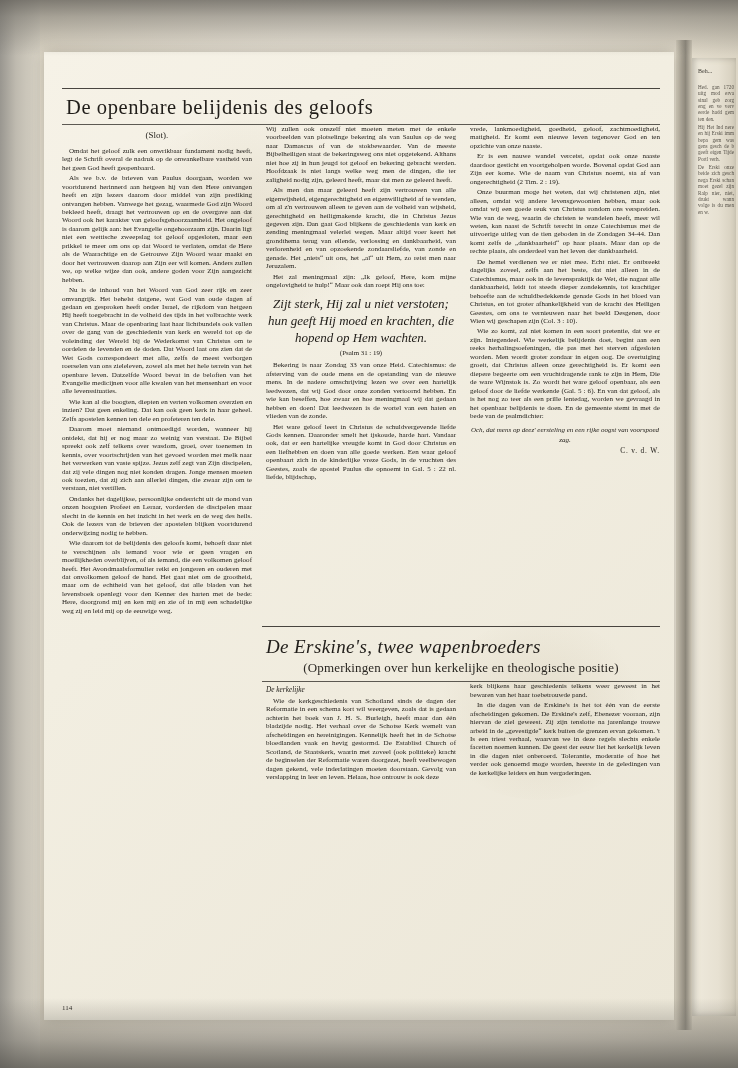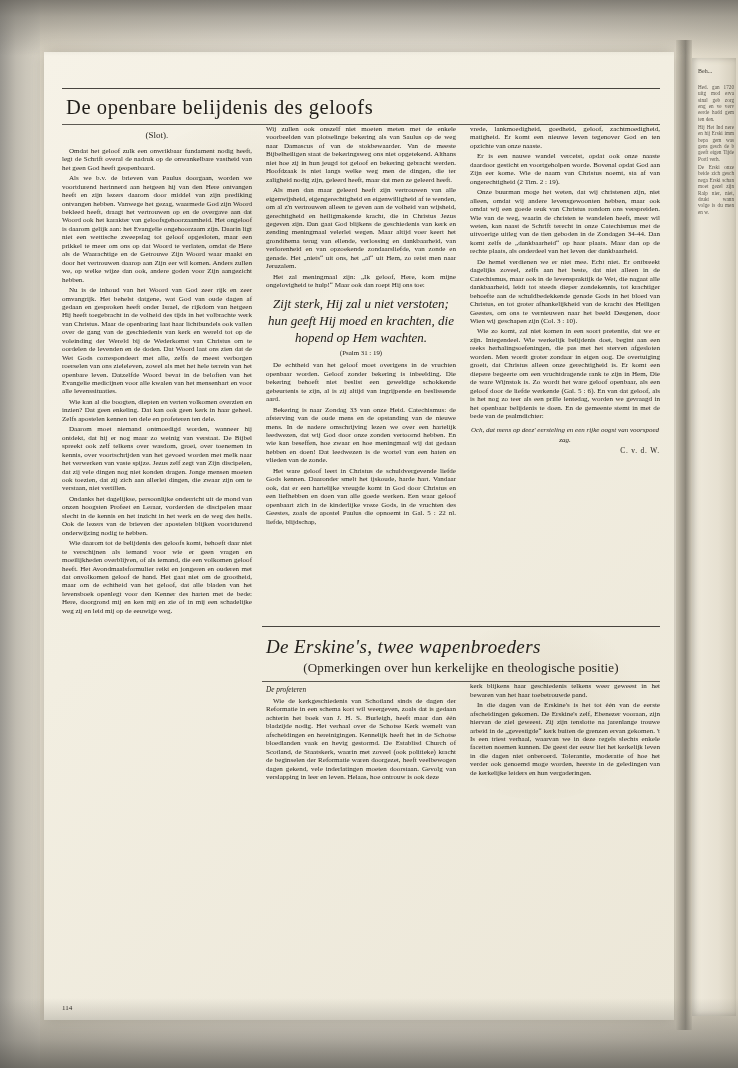--- a/index.html
+++ b/index.html
@@ -161,21 +161,20 @@
     </div>
 
     <div class="col">
       <p class="noindent">Wij zullen ook onszelf niet moeten meten met de enkele voorbeelden van plotselinge bekering als van Saulus op de weg naar Damascus of van de stokbewaarder. Van de meeste Bijbelheiligen staat de bekeringsweg ons niet opgetekend. Althans niet hoe zij in hun jeugd tot geloof en bekering gebracht werden. Hoofdzaak is niet langs welke weg men de dingen, die ter zaligheid nodig zijn, geleerd heeft, maar dat men ze geleerd heeft.</p>
       <p>Als men dan maar geleerd heeft zijn vertrouwen van alle eigenwijsheid, eigengerechtigheid en eigenwilligheid af te wenden, om al z'n vertrouwen alleen te geven aan de volheid van wijsheid, gerechtigheid en heiligmakende kracht, die in Christus Jezus gegeven zijn. Dan gaat God blijkens de geschiedenis van kerk en zending meningmaal velerlei wegen. Maar altijd voer keert het grondthema terug van ellende, verlossing en dankbaarheid, van verlorenheid en van opzoekende zondaarsliefde, van zonde en genade. Het „niets“ uit ons, het „al“ uit Hem, zo reist men naar Jeruzalem.</p>
       <p>Het zal meningmaal zijn: „Ik geloof, Here, kom mijne ongelovigheid te hulp!“ Maar ook dan roept Hij ons toe:</p>
       <div class="verse">Zijt sterk, Hij zal u niet verstoten;
 hun geeft Hij moed en krachten,
 die hopend op Hem wachten.</div>
       <div class="verse-ref">(Psalm 31 : 19)</div>
-      <p>De echtheid van het geloof moet overigens in de vruchten openbaar worden. Geloof zonder bekering is inbeelding. Die bekering behoeft niet beslist een geweldige schokkende gebeurtenis te zijn, al is zij altijd van ingrijpende en beslissende aard.</p>
       <p>Bekering is naar Zondag 33 van onze Heid. Catechismus: de afsterving van de oude mens en de opstanding van de nieuwe mens. In de nadere omschrijving lezen we over een hartelijk leedwezen, dat wij God door onze zonden vertoornd hebben. En wie kan beseffen, hoe zwaar en hoe meningmaal wij dat gedaan hebben en doen! Dat leedwezen is de wortel van een haten en vlieden van de zonde.</p>
       <p>Het ware geloof leert in Christus de schuldvergevende liefde Gods kennen. Daaronder smelt het ijskoude, harde hart. Vandaar ook, dat er een hartelijke vreugde komt in God door Christus en een liefhebben en doen van alle goede werken. Een waar geloof openbaart zich in de kinderlijke vreze Gods, in de vruchten des Geestes, zoals de apostel Paulus die opnoemt in Gal. 5 : 22 nl. liefde, blijdschap,</p>
       <p></p>
     </div>
 
     <div class="col">
       <p class="noindent">vrede, lankmoedigheid, goedheid, geloof, zachtmoedigheid, matigheid. Er komt een nieuwe leven tegenover God en ten opzichte van onze naaste.</p>
       <p>Er is een nauwe wandel verceist, opdat ook onze naaste daardoor gesticht en voortgeholpen worde. Bovenal opdat God aan Zijn eer kome. Wie de naam van Christus noemt, sta af van ongerechtigheid (2 Tim. 2 : 19).</p>
       <p>Onze buurman moge het weten, dat wij christenen zijn, niet alleen, omdat wij andere levensgewoonten hebben, maar ook omdat wij een goede reuk van Christus rondom ons verspreiden. Wie van de weg, waarin de christen te wandelen heeft, meer wil weten, kan naast de Schrift terecht in onze Catechismus met de uitvoerige uitleg van de tien geboden in de Zondagen 34-44. Dan komt zelfs de „dankbaarheid“ op haar plaats. Maar dan op de rechte plaats, als onderdeel van het leven der dankbaarheid.</p>
       <p>De hemel verdienen we er niet mee. Echt niet. Er ontbreekt dagelijks zoveel, zelfs aan het beste, dat niet alleen in de Catechismus, maar ook in de levenspraktijk de Wet, die nagaat alle dankbaarheid, leidt tot steeds dieper zondekennis, tot krachtiger behoefte aan de schuldbedekkende genade Gods in het bloed van Christus, en tot groter afhankelijkheid van de kracht des Heiligen Geestes, om ons te vernieuwen naar het beeld Desgenen, door Wien wij geschapen zijn (Col. 3 : 10).</p>
@@ -188,21 +187,21 @@
   </div>
 
   <div class="section2">
     <div class="rule" style="width:398px;margin-left:200px;"></div>
     <h2 class="article-title2" style="margin-left:204px;font-style:italic;">De Erskine's, twee wapenbroeders</h2>
     <div class="subtitle" style="margin-left:200px;width:398px;">(Opmerkingen over hun kerkelijke en theologische positie)</div>
     <div class="rule thin" style="width:398px;margin-left:200px;"></div>
 
     <div class="cols" style="margin-left:204px;">
       <div class="col">
-        <div class="ital-head">De profeteren</div>
+        <div class="ital-head">De kerkelijke</div>
         <p>Wie de kerkgeschiedenis van Schotland sinds de dagen der Reformatie in een schema kort wil weergeven, zoals dat is gedaan achterin het boek van J. H. S. Burleigh, heeft maar dan één bladzijde nodig. Het verhaal over de Schotse Kerk wemelt van afscheidingen en hereinigingen. Kennelijk heeft het in de Schotse bloedlanden vaak en hevig gestormd. De Establisd Church of Scotland, de Staatskerk, waarin met zoveel (ook politieke) kracht de beginselen der Reformatie waren doorgezet, heeft veelbewogen dagen gekend, vele inderlatingen moeten doorstaan. Gevolg van verslapping in leer en leven. Helaas, hoe ontrouw is ook deze</p>
       </div>
       <div class="col">
         <p class="noindent">kerk blijkens haar geschiedenis telkens weer geweest in het bewaren van het haar toebetrouwde pand.</p>
         <p>In die dagen van de Erskine's is het tot één van de eerste afscheidingen gekomen. De Erskine's zelf, Ebenezer vooraan, zijn hiervan de ziel geweest. Zij zijn tenslotte na jarenlange trouwe arbeid in de „gevestigde“ kerk buiten de grenzen ervan gekomen. 't Is een triest verhaal, waarvan we in deze regels slechts enkele facetten noemen kunnen. De geest der eeuw liet het kerkelijk leven in die dagen niet onberoerd. Tolerantie, moderatie of hoe het verder ook genoemd moge worden, heerste in de geledingen van de kerkelijke leiders en hun vergaderingen.</p>
       </div>
     </div>
   </div>
 
   <div class="page-number">114</div>

